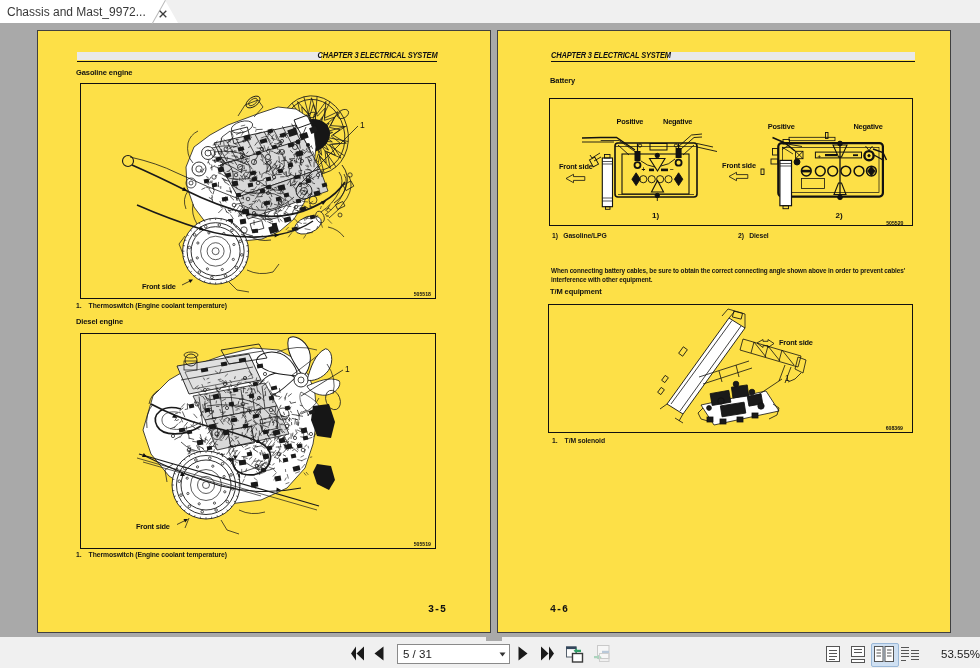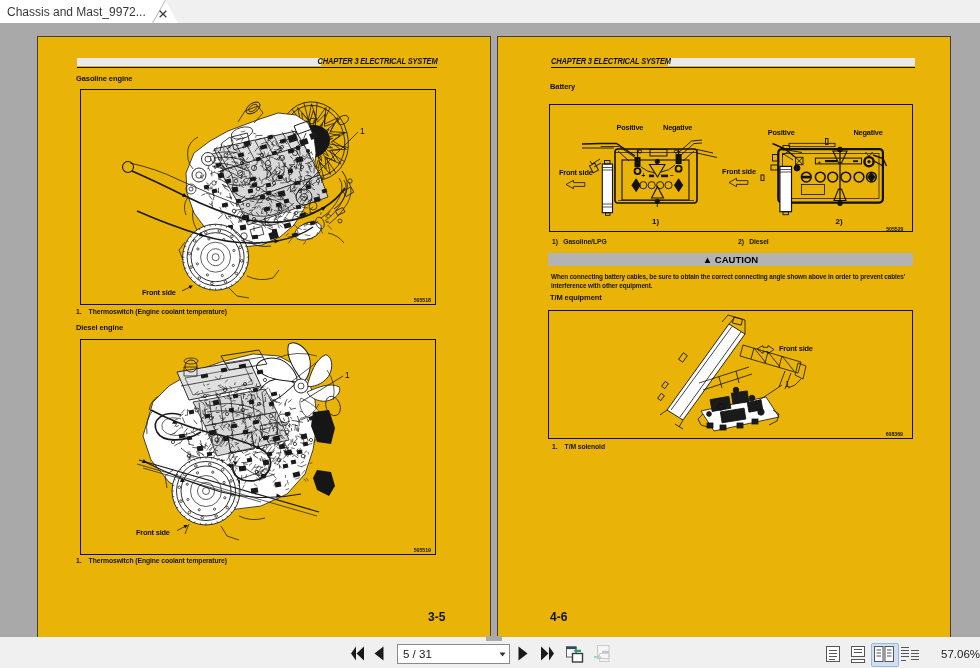--- a/index.html
+++ b/index.html
@@ -8,31 +8,31 @@
   .abs{position:absolute;}
   
   #tabbar{left:0;top:0;width:980px;height:23px;background:#f0f0f0;}
   #tab{left:0;top:0;width:178px;height:23px;background:#ffffff;
        clip-path:polygon(0 0,165px 0,178px 23px,0 23px);}
   #tabslant{left:164.5px;top:0;width:1px;height:27px;background:#b9b9b9;
        transform:rotate(29.5deg);transform-origin:0 0;}
   #tabtitle{left:7px;top:5px;font-size:12px;color:#383838;letter-spacing:0px;}
   
   
-  .page{background:#eab308;border:1px solid #404040;margin-top:6px;}
+  .page{background:#fde047;border:1px solid #404040;}
   #page1{left:37px;top:30px;width:452px;height:601px;}
   #page2{left:497px;top:30px;width:452px;height:601px;}
   
   .hdrbar{height:8px;background:#e9e9e9;}
   .hdrtxt{font-size:9px;font-weight:bold;font-style:italic;color:#111;
           letter-spacing:-0.2px;white-space:nowrap;}
   .lbl{font-size:7.5px;font-weight:bold;color:#111;letter-spacing:-0.1px;white-space:nowrap;}
   .cap{font-size:6.8px;font-weight:bold;color:#151515;letter-spacing:-0.1px;white-space:nowrap;}
   .figbox{border:1px solid #111;}
-  .pgnum{font-size:12px;font-weight:bold;color:#111;}
+  .pgnum{font-size:10px;font-weight:bold;color:#111;font-family:Liberation Mono, monospace;}
   
   #toolbar{left:0;top:637px;width:980px;height:31px;background:#f0f0f0;}
   #combo{left:397px;top:644px;width:111px;height:18px;background:#fff;
          border:1px solid #8a8a8a;}
   #combotxt{left:403px;top:648px;font-size:11.5px;color:#1a1a1a;}
   #zoomtxt{left:941px;top:648px;font-size:11.5px;color:#1a1a1a;}
   svg{display:block;}
 </style>
 </head>
 <body>
@@ -1611,24 +1611,20 @@
  <line x1="229.9" y1="64.5" x2="241.5" y2="64.5" stroke-width="0.7"></line>
  <line x1="229.9" y1="67" x2="241.5" y2="67" stroke-width="0.7"></line>
  <rect x="233" y="106.7" width="5.5" height="3"></rect>
  <text x="285.5" y="119" font-size="8" font-weight="bold" fill="#111" stroke="none">2)</text>
  <text x="353.5" y="125.5" font-size="5.2" font-weight="bold" fill="#111" stroke="none" text-anchor="end">505520</text>
 </g>
 </svg>
   </div>
   <div class="abs cap" style="left:54px;top:201px;">1)&nbsp;&nbsp;&nbsp;Gasoline/LPG</div>
   <div class="abs cap" style="left:240px;top:201px;">2)&nbsp;&nbsp;&nbsp;Diesel</div>
-  <div class="abs" style="left:50px;top:216px;width:365px;height:13px;background:#b3b3b3;
-       display:flex;align-items:center;justify-content:center;">
-     <span style="font-size:9.5px;font-weight:bold;color:#000;">▲ CAUTION</span>
-  </div>
   <div class="abs cap" style="left:53px;top:235px;width:368px;white-space:normal;line-height:9px;font-size:6.4px;letter-spacing:-0.1px;">When connecting battery cables, be sure to obtain the correct connecting angle shown above in order to prevent cables'<br>interference with other equipment.</div>
   <div class="abs lbl" style="left:52px;top:256px;">T/M equipment</div>
   <div class="abs figbox" style="left:50px;top:273px;width:363px;height:127px;">
     <svg width="363" height="127" viewBox="0 0 363 127">
         <g fill="none" stroke="#111" stroke-width="0.8">
           <polygon points="118,99 180,13 196,23 134,109" fill="#fff" stroke-width="0.9"></polygon>
           <line x1="122" y1="99" x2="183" y2="15.5"></line>
           <line x1="131" y1="106" x2="192" y2="21"></line>
           <rect x="130" y="44" width="8" height="5" transform="rotate(-54 134 46.5)"></rect>
           <rect x="113" y="72" width="6" height="4" transform="rotate(-54 116 74)"></rect>
@@ -1708,21 +1704,21 @@
   <rect x="7.5" y="9.5" width="10" height="8.5" fill="#fff" stroke="#3a3a3a" stroke-width="1.4"></rect>
 </svg>
 <svg class="abs" style="left:592px;top:644px;" width="19" height="19" viewBox="0 0 19 19">
   <rect x="5.5" y="1.5" width="11.5" height="13" fill="#f6f6f6" stroke="#c9c9c9" stroke-width="1"></rect>
   <rect x="10" y="6.8" width="7" height="2.6" fill="#b9c8d8" stroke="none"></rect>
   <polygon points="6,10.8 9.8,13.2 6,15.6 6,14.3 2,14.3 2,12.1 6,12.1" fill="#abd4bd"></polygon>
   <rect x="7.5" y="9.5" width="9.5" height="8" fill="none" stroke="#cfcfcf" stroke-width="1"></rect>
 </svg>
 <div class="abs" id="combo"></div>
 <div class="abs" id="combotxt">5 / 31</div>
-<div class="abs" id="zoomtxt">57.06%</div>
+<div class="abs" id="zoomtxt">53.55%</div>
 <svg class="abs" style="left:825px;top:645px;" width="16" height="18" viewBox="0 0 16 18">
   <rect x="1.5" y="1.5" width="13" height="15" fill="#fdfdfd" stroke="#555" stroke-width="1"></rect>
   <g stroke="#555" stroke-width="1">
    <line x1="4" y1="5.5" x2="12" y2="5.5"></line>
       <line x1="4" y1="8.5" x2="12" y2="8.5"></line>
    <line x1="4" y1="11.5" x2="12" y2="11.5"></line>
       <line x1="4" y1="14.5" x2="10" y2="14.5"></line>
   </g>
 </svg>
 <svg class="abs" style="left:850px;top:645px;" width="16" height="18" viewBox="0 0 16 18">

